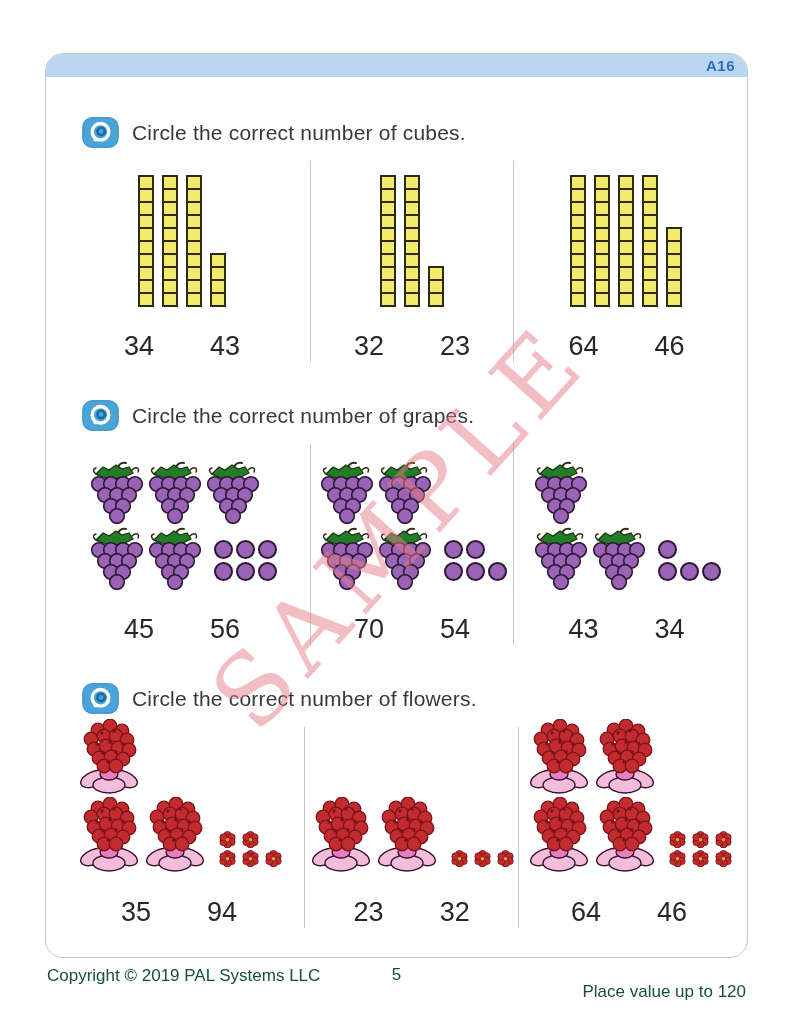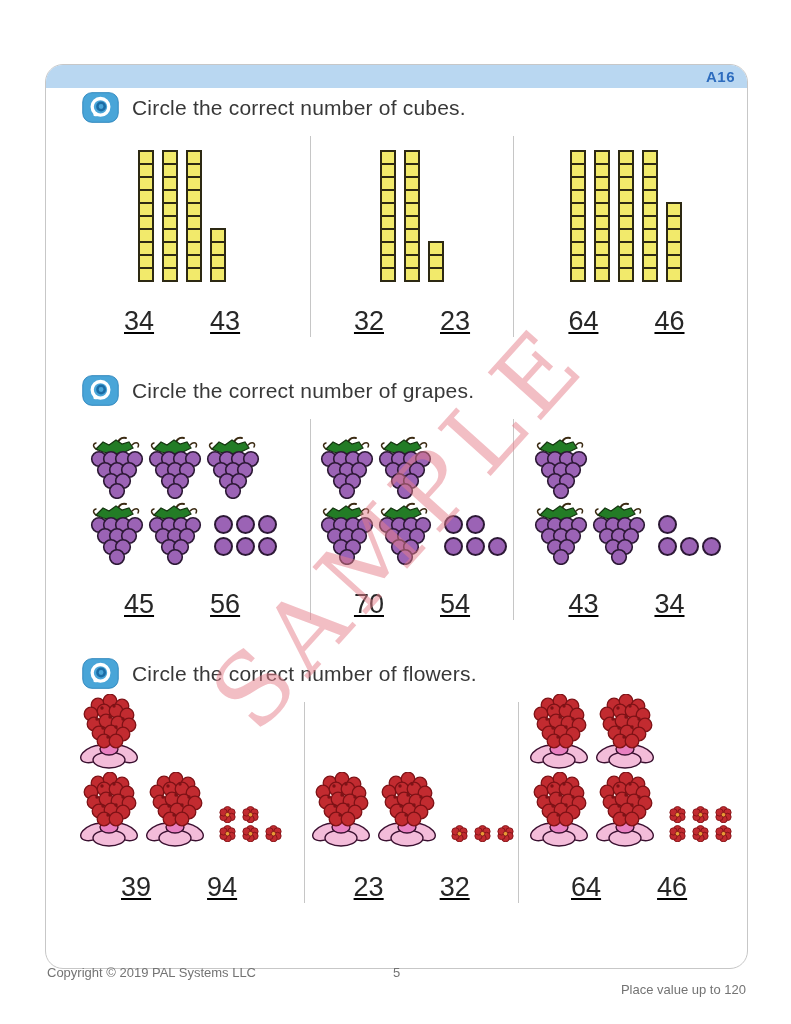--- a/index.html
+++ b/index.html
@@ -5,41 +5,41 @@
   * { margin:0; padding:0; box-sizing:border-box; }
   html,body { background:#ffffff; }
   body {
     width:791px; height:1024px;
     font-family:"Liberation Sans", sans-serif;
     position:relative; overflow:hidden;
   }
   .sheet { position:relative; width:791px; height:1024px; }
 
   .card {
-    position:absolute; left:45px; top:64px; width:703px; height:905px;
+    position:absolute; left:45px; top:53px; width:703px; height:905px;
     background:#ffffff;
     border:1.5px solid #c7c7c7;
     border-radius:18px;
     overflow:hidden;
   }
   .card-header {
     height:23px; background:#b9d7f1;
     display:flex; align-items:center; justify-content:flex-end;
     padding:0 12px;
   }
   .tag { font-size:15px; font-weight:bold; color:#2d6cbe; letter-spacing:0.5px; }
 
-  .card-body { padding:4px 8px 0 8px; }
+  .card-body { padding:40px 8px 0 8px; }
 
   .qsection { margin-bottom:38px; }
   .prompt-row { display:flex; align-items:center; gap:13px; padding-left:28px; margin-bottom:13px; }
   .q-icon { width:37px; height:31px; display:inline-flex; flex:0 0 auto; }
   .prompt { font-size:21px; font-weight:500; color:#383838; letter-spacing:0.2px; }
 
-  .panels { display:flex; align-items:flex-end;text-decoration:underline; }
+  .panels { display:flex; align-items:flex-end; }
   .panel { flex:1.0; padding:0 4px; display:flex; flex-direction:column; }
   .panel-1 { flex:1.28; }
   .panel-3 { flex:1.12; }
   .panel + .panel { border-left:1.5px solid #c6c6c6; }
 
   .art { height:152px; display:flex; justify-content:center; align-items:flex-end; padding-bottom:6px; }
   .art-inner { display:flex; flex-direction:column; justify-content:flex-end; align-items:flex-start; row-gap:2px; }
   .art-row { display:flex; align-items:flex-end; column-gap:2px; }
   .cubes-row { column-gap:8px; }
 
@@ -75,21 +75,21 @@
     display:flex; align-items:center; justify-content:center;
     font-family:"DejaVu Serif", serif;
     font-size:98px; letter-spacing:10px;
     color:rgba(230,125,138,0.5);
     transform:rotate(-48deg);
     z-index:6; pointer-events:none; white-space:nowrap;
   }
 
   .footer {
     position:absolute; left:47px; top:963px; width:699px;
-    font-size:13px; color:#737373;
+    font-size:17px; color:#14532d;
   }
   .footer-left div { line-height:1.55; }
   .footer-center { position:absolute; left:50%; top:2px; transform:translateX(-50%); }
   .footer-right { position:absolute; right:0; top:19px; }
 </style>
 </head>
 <body>
 
 <div class="sheet">
   <div class="card">
@@ -722,21 +722,21 @@
                           <circle cx="4.8" cy="11.6" r="3.9" fill="#c22b30" stroke="#7e1216" stroke-width="0.9"></circle>
                           <circle cx="4.8" cy="6.8" r="3.9" fill="#c22b30" stroke="#7e1216" stroke-width="0.9"></circle>
     <circle cx="9" cy="9.2" r="2.4" fill="#e89a35" stroke="#7e1216" stroke-width="0.8"></circle>
   </svg>
                       </div>
                     </div>
                   </div>
                 </div>
               </div>
               <div class="options">
-                <span class="option">39</span>
+                <span class="option">35</span>
                 <span class="option">94</span>
               </div>
             </div>
             <div class="panel panel-2">
               <div class="art">
                 <div class="art-inner">
                   <div class="art-row">
                     <svg width="64" height="76" viewBox="0 0 64 76">
     <g fill="#f3bcd9" stroke="#3a1030" stroke-width="1.4">
       <ellipse cx="17" cy="60" rx="14" ry="7.5" transform="rotate(-22 17 60)"></ellipse>

